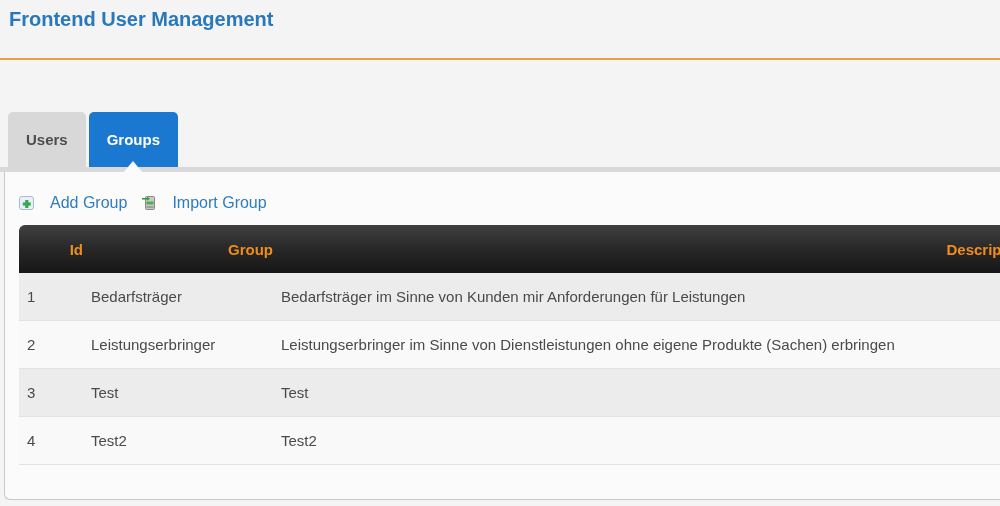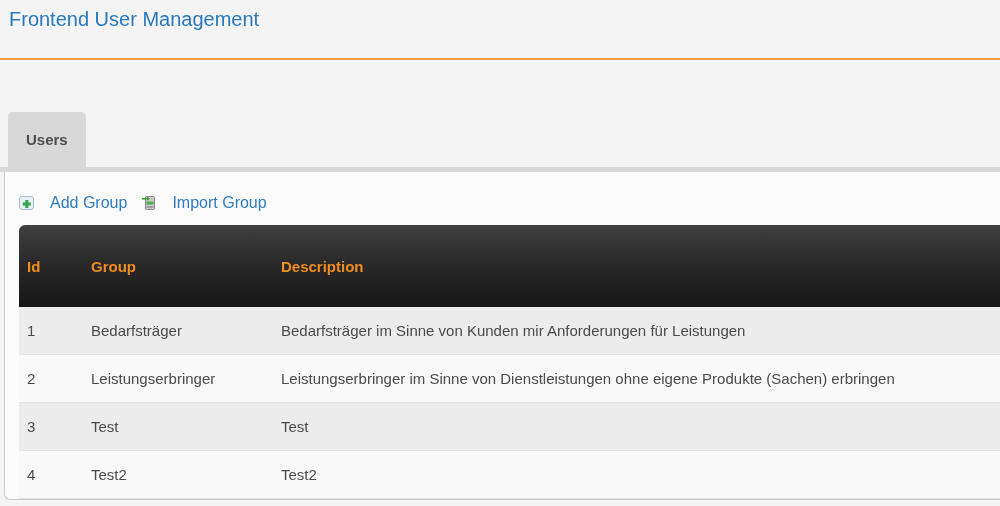--- a/index.html
+++ b/index.html
@@ -5,21 +5,21 @@
   * { margin:0; padding:0; box-sizing:border-box; }
   html,body { width:1000px; height:506px; overflow:hidden; }
   body {
     background:#f4f4f4;
     font-family:"Liberation Sans", sans-serif;
     color:#4a4a4a;
   }
   .page-title {
     color:#2878be;
     font-size:20px;
-    font-weight:400;
+    font-weight:700;
     padding:8px 13px 0 9px;
     line-height:22px;
   }
   .orange-rule {
     height:2px;
     background:#f09d3c;
     border:none;
     margin-top:28px;
   }
   
@@ -93,22 +93,22 @@
     margin:13px 0 0 14px;
     width:1010px;
     border-collapse:separate;
     border-spacing:0;
     font-size:15px;
   }
   table.groups th {
     background:linear-gradient(180deg,#404040 0%,#2a2a2a 45%,#161616 100%);
     color:#ef8d1e;
     font-weight:bold;
-    text-align:left;
-    height:82px;
+    text-align:right;
+    height:48px;
     padding-left:8px;
     vertical-align:middle;
   }
   table.groups th:first-child { border-top-left-radius:6px; }
   table.groups th:last-child  { border-top-right-radius:6px; }
   .col-id   { width:64px; }
   .col-name { width:190px; }
   table.groups td {
     height:48px;
     padding-left:8px;
@@ -120,20 +120,24 @@
   tr.row-even td { background:#f9f9f9; }
 </style>
 </head>
 <body>
 
 <div class="page-title">Frontend User Management</div>
 <hr class="orange-rule">
 
 <div class="tabbar">
   <div class="tab">Users</div>
+  <div class="tab active">
+    <span>Groups</span>
+    <span class="tab-notch"></span>
+  </div>
 </div>
 <div class="tab-strip"></div>
 
 <div class="panel">
 
   <div class="toolbar">
     <a class="tool-link">
       <span class="icon16">
         <svg width="16" height="16" viewBox="0 0 16 16">
           <rect x="0.5" y="1.5" width="14" height="13" rx="2.5" fill="#e9f1f8" stroke="#a3bcd2"></rect>

